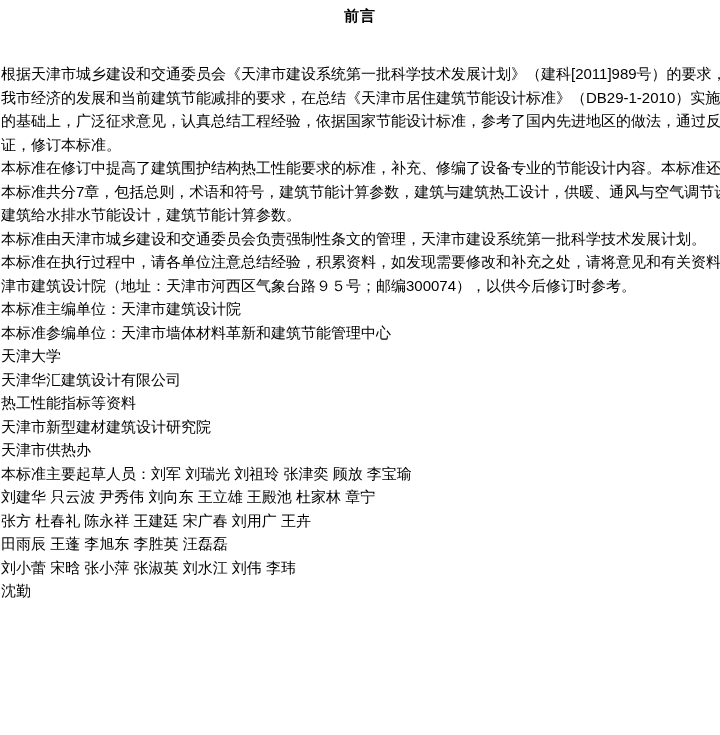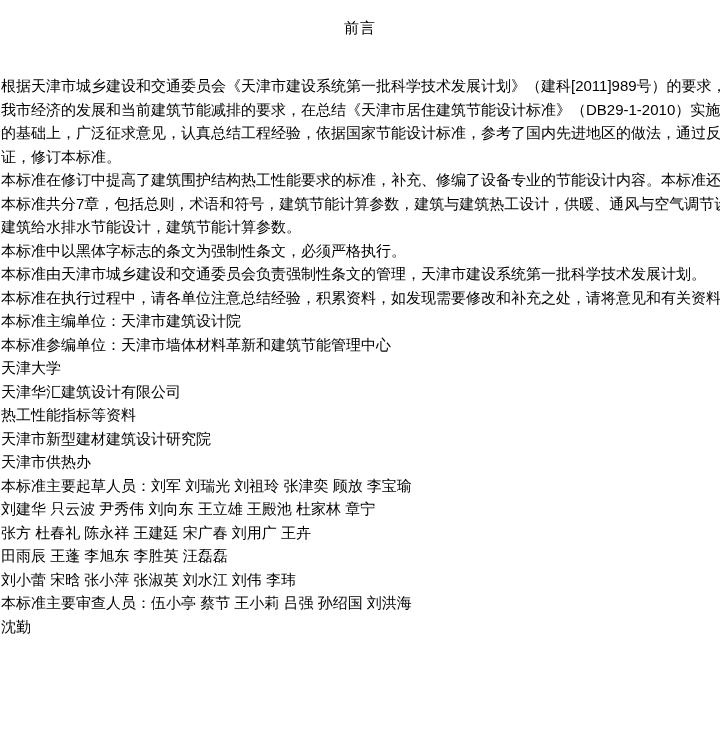--- a/index.html
+++ b/index.html
@@ -14,25 +14,25 @@
       font-family: "Liberation Sans", sans-serif;
       color: #000000;
     }
     .page {
       width: 720px;
       height: 735px;
       background: #ffffff;
       box-sizing: border-box;
     }
     .doc-title {
-      margin-top: 20px;
+      margin-top: 8px;
       text-align: center;
       font-size: 15px;
       line-height: 16px;
-      font-weight: normal;
+      font-weight: bold;
       letter-spacing: 1px;
     }
     .doc-body {
       margin-top: 38px;
       padding-left: 1px;
       font-size: 15px;
     }
     .text-line {
       height: 23.5px;
       line-height: 23.5px;
@@ -46,31 +46,30 @@
 <div class="page">
   <div class="doc-title">前言</div>
   <div class="doc-body">
       <div class="text-line">根据天津市城乡建设和交通委员会《天津市建设系统第一批科学技术发展计划》（建科[2011]989号）的要求，结合</div>
       <div class="text-line">我市经济的发展和当前建筑节能减排的要求，在总结《天津市居住建筑节能设计标准》（DB29-1-2010）实施情况</div>
       <div class="text-line">的基础上，广泛征求意见，认真总结工程经验，依据国家节能设计标准，参考了国内先进地区的做法，通过反复论</div>
       <div class="text-line">证，修订本标准。</div>
       <div class="text-line">本标准在修订中提高了建筑围护结构热工性能要求的标准，补充、修编了设备专业的节能设计内容。本标准还附有若</div>
       <div class="text-line">本标准共分7章，包括总则，术语和符号，建筑节能计算参数，建筑与建筑热工设计，供暖、通风与空气调节设计，</div>
       <div class="text-line">建筑给水排水节能设计，建筑节能计算参数。</div>
-      <div class="text-line">本标准中以黑体字标志的条文为强制性条文，必须严格执行。</div>
       <div class="text-line">本标准由天津市城乡建设和交通委员会负责强制性条文的管理，天津市建设系统第一批科学技术发展计划。</div>
       <div class="text-line">本标准在执行过程中，请各单位注意总结经验，积累资料，如发现需要修改和补充之处，请将意见和有关资料寄交天</div>
+      <div class="text-line">津市建筑设计院（地址：天津市河西区气象台路９５号；邮编300074），以供今后修订时参考。</div>
       <div class="text-line">本标准主编单位：天津市建筑设计院</div>
       <div class="text-line">本标准参编单位：天津市墙体材料革新和建筑节能管理中心</div>
       <div class="text-line">天津大学</div>
       <div class="text-line">天津华汇建筑设计有限公司</div>
       <div class="text-line">热工性能指标等资料</div>
       <div class="text-line">天津市新型建材建筑设计研究院</div>
       <div class="text-line">天津市供热办</div>
       <div class="text-line">本标准主要起草人员：刘军 刘瑞光 刘祖玲 张津奕 顾放 李宝瑜</div>
       <div class="text-line">刘建华 只云波 尹秀伟 刘向东 王立雄 王殿池 杜家林 章宁</div>
       <div class="text-line">张方 杜春礼 陈永祥 王建廷 宋广春 刘用广 王卉</div>
       <div class="text-line">田雨辰 王蓬 李旭东 李胜英 汪磊磊</div>
       <div class="text-line">刘小蕾 宋晗 张小萍 张淑英 刘水江 刘伟 李玮</div>
-      <div class="text-line">本标准主要审查人员：伍小亭 蔡节 王小莉 吕强 孙绍国 刘洪海</div>
       <div class="text-line">沈勤</div>
     </div>
 </div>
 
 </body></html>

